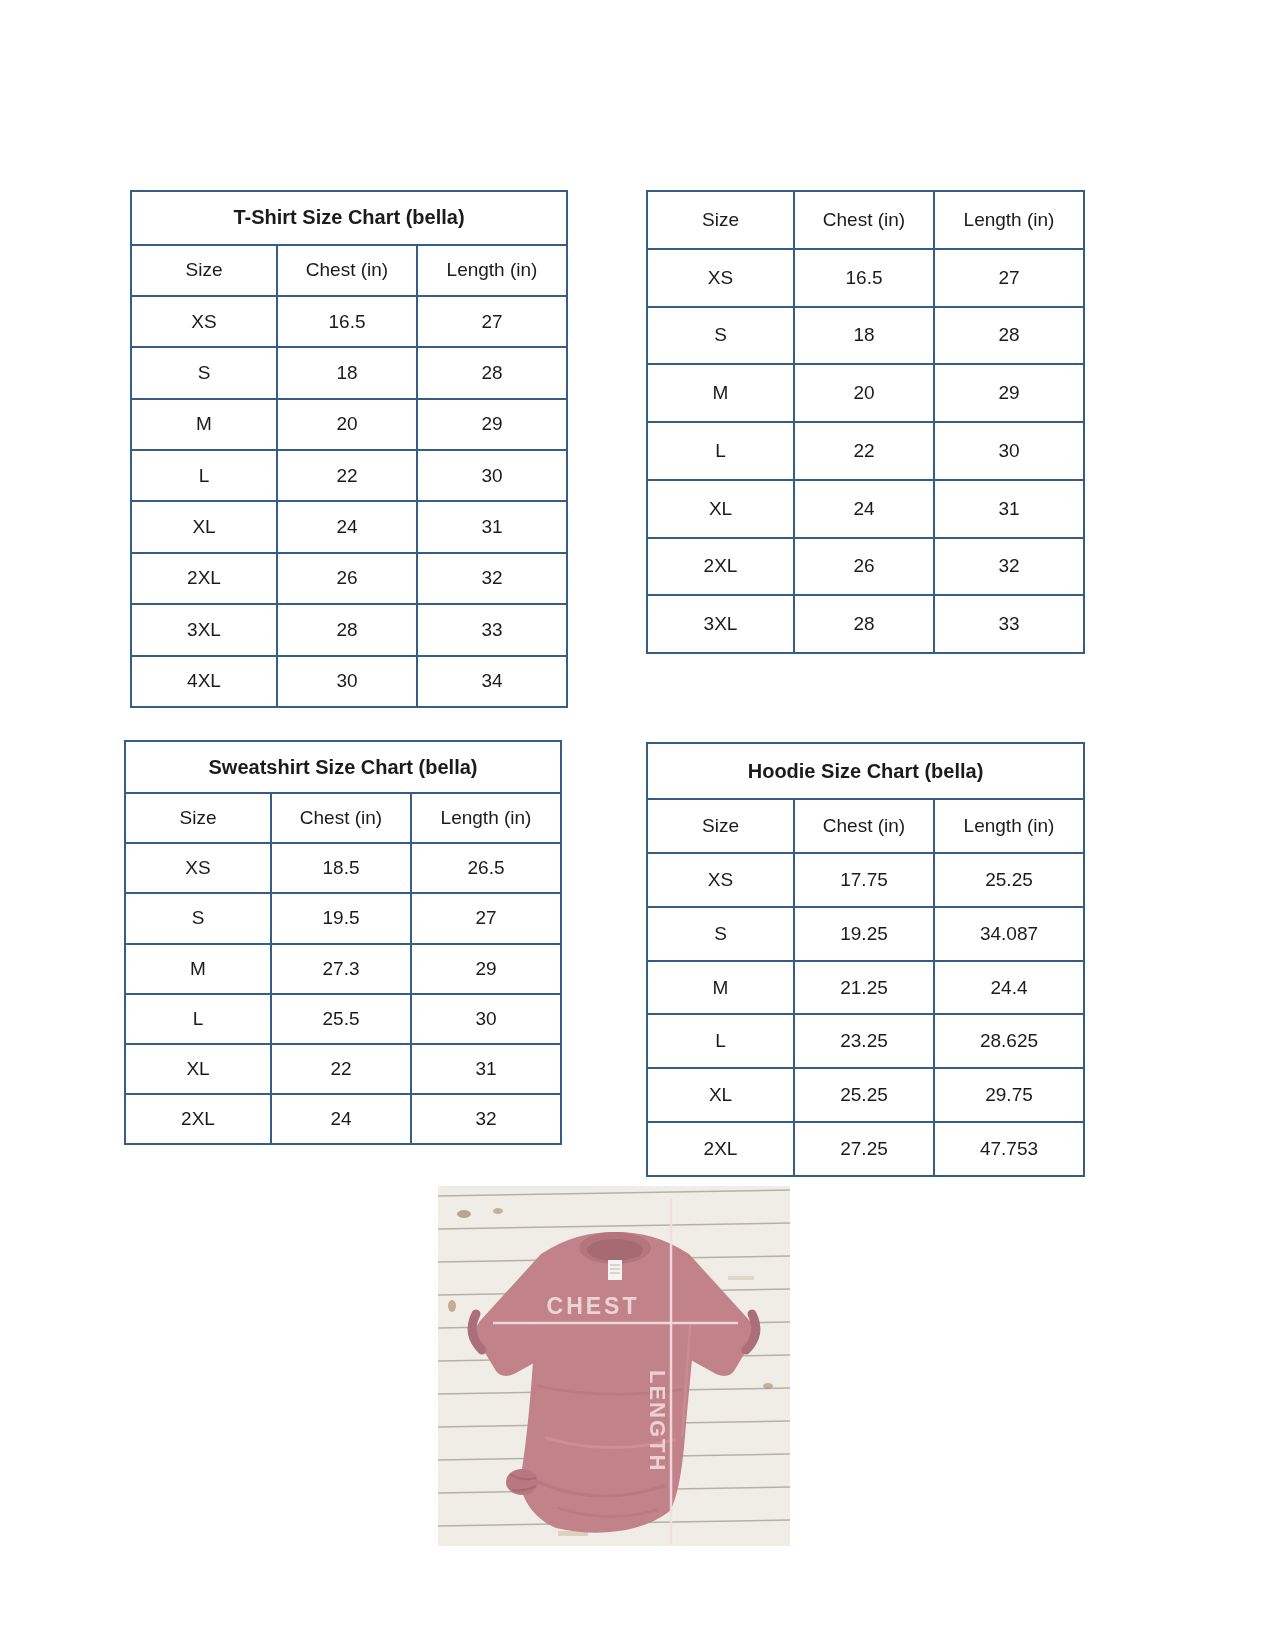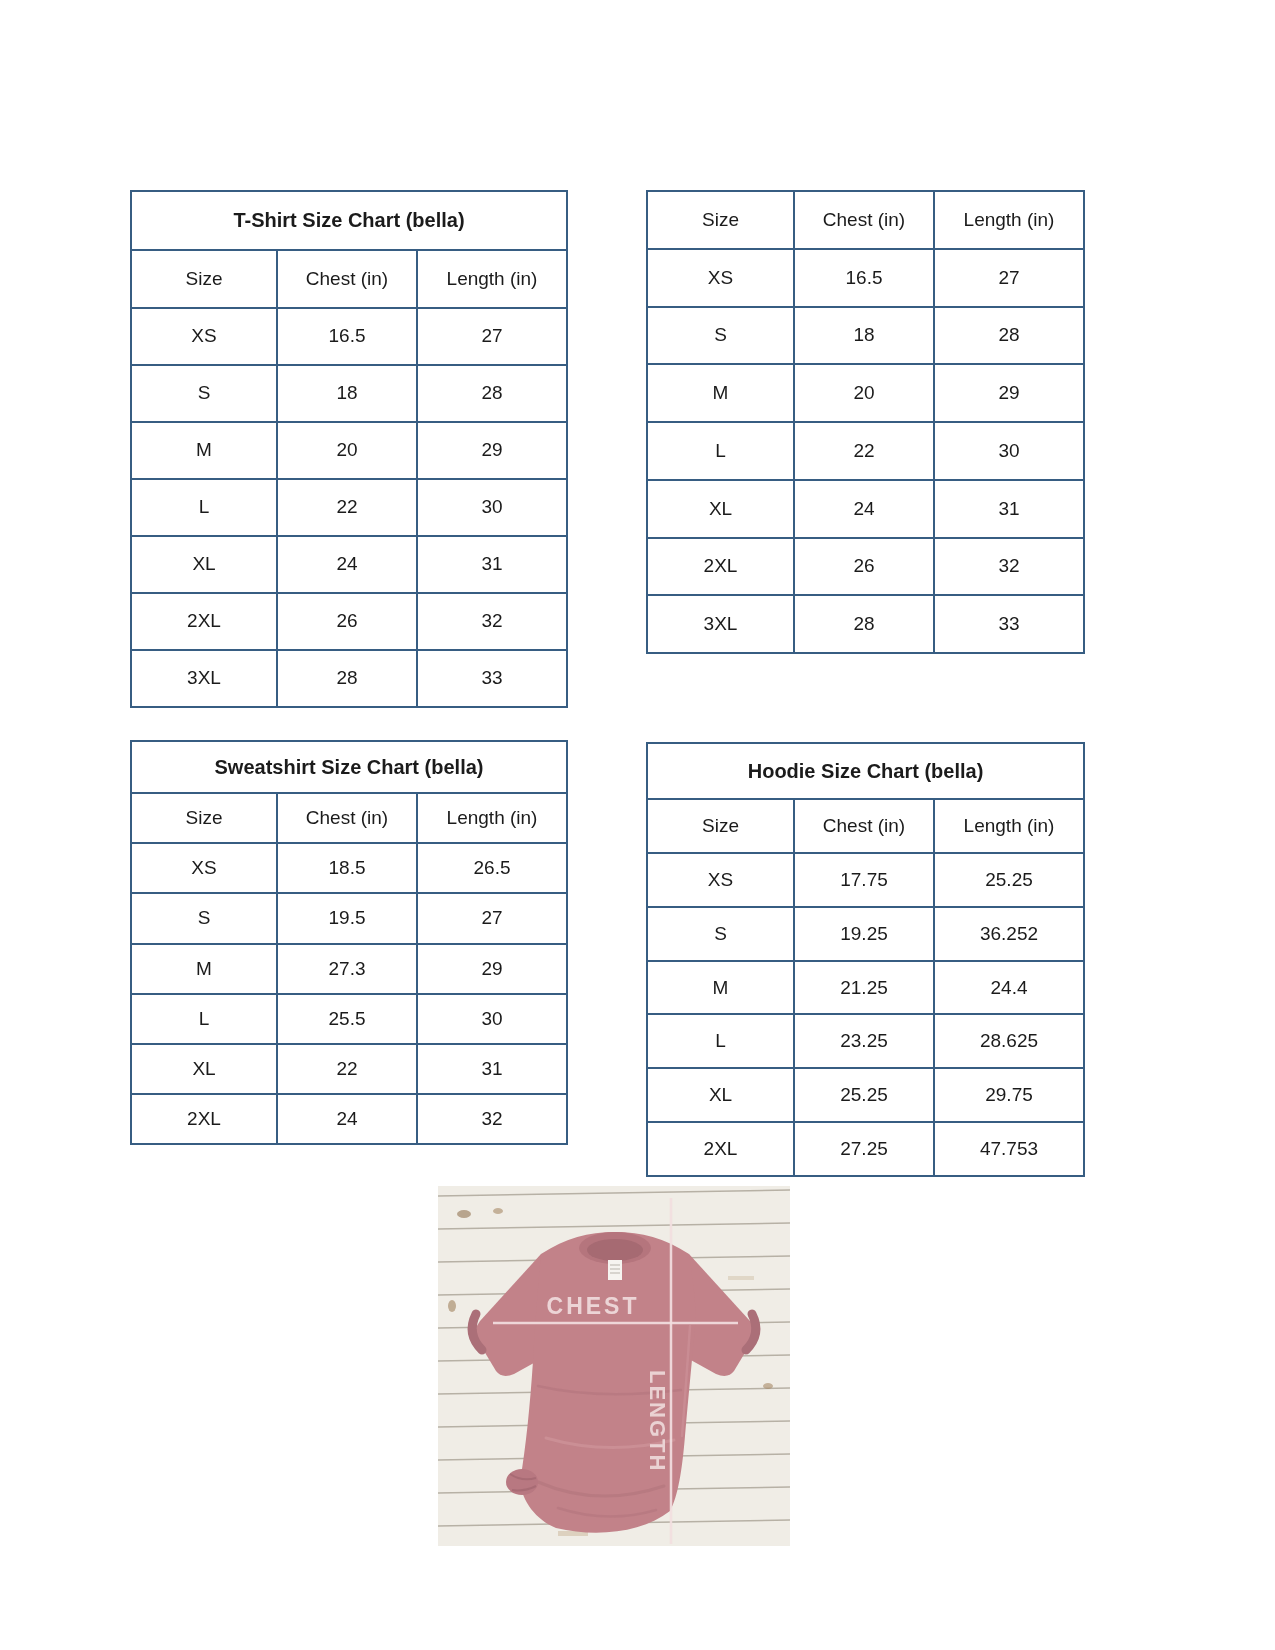--- a/index.html
+++ b/index.html
@@ -12,21 +12,21 @@
     background:#ffffff;
   }
   .size-table td{
     border:2px solid #375d82;
     text-align:center;vertical-align:middle;
     font-size:19px;color:#1b1b1b;padding:0;
   }
   .size-table .title-row td{font-weight:bold;font-size:20px;}
   .t1{left:130px;top:190px;width:436px;height:518px;}
   .t2{left:646px;top:190px;width:437px;height:464px;}
-  .t3{left:130px;top:740px;width:436px;height:405px;}
+  .t3{left:124px;top:740px;width:436px;height:405px;}
   .t4{left:646px;top:742px;width:437px;height:435px;}
   .photo{
     position:absolute;left:438px;top:1186px;width:352px;height:312px;
   }
   .photo svg{display:block;}
 </style>
 </head>
 <body>
 
 <table class="size-table t1">
@@ -74,20 +74,25 @@
       <tr>
         <td>2XL</td>
         <td>26</td>
         <td>32</td>
       </tr>
       <tr>
         <td>3XL</td>
         <td>28</td>
         <td>33</td>
       </tr>
+      <tr>
+        <td>4XL</td>
+        <td>30</td>
+        <td>34</td>
+      </tr>
     </tbody>
 </table>
 
 <table class="size-table t2">
   <colgroup>
       <col style="width:147px">
       <col style="width:140px">
       <col style="width:150px">
     </colgroup>
   <tbody>
@@ -204,21 +209,21 @@
   </tbody>
   <tbody>
       <tr>
         <td>XS</td>
         <td>17.75</td>
         <td>25.25</td>
       </tr>
       <tr>
         <td>S</td>
         <td>19.25</td>
-        <td>36.252</td>
+        <td>34.087</td>
       </tr>
       <tr>
         <td>M</td>
         <td>21.25</td>
         <td>24.4</td>
       </tr>
       <tr>
         <td>L</td>
         <td>23.25</td>
         <td>28.625</td>

